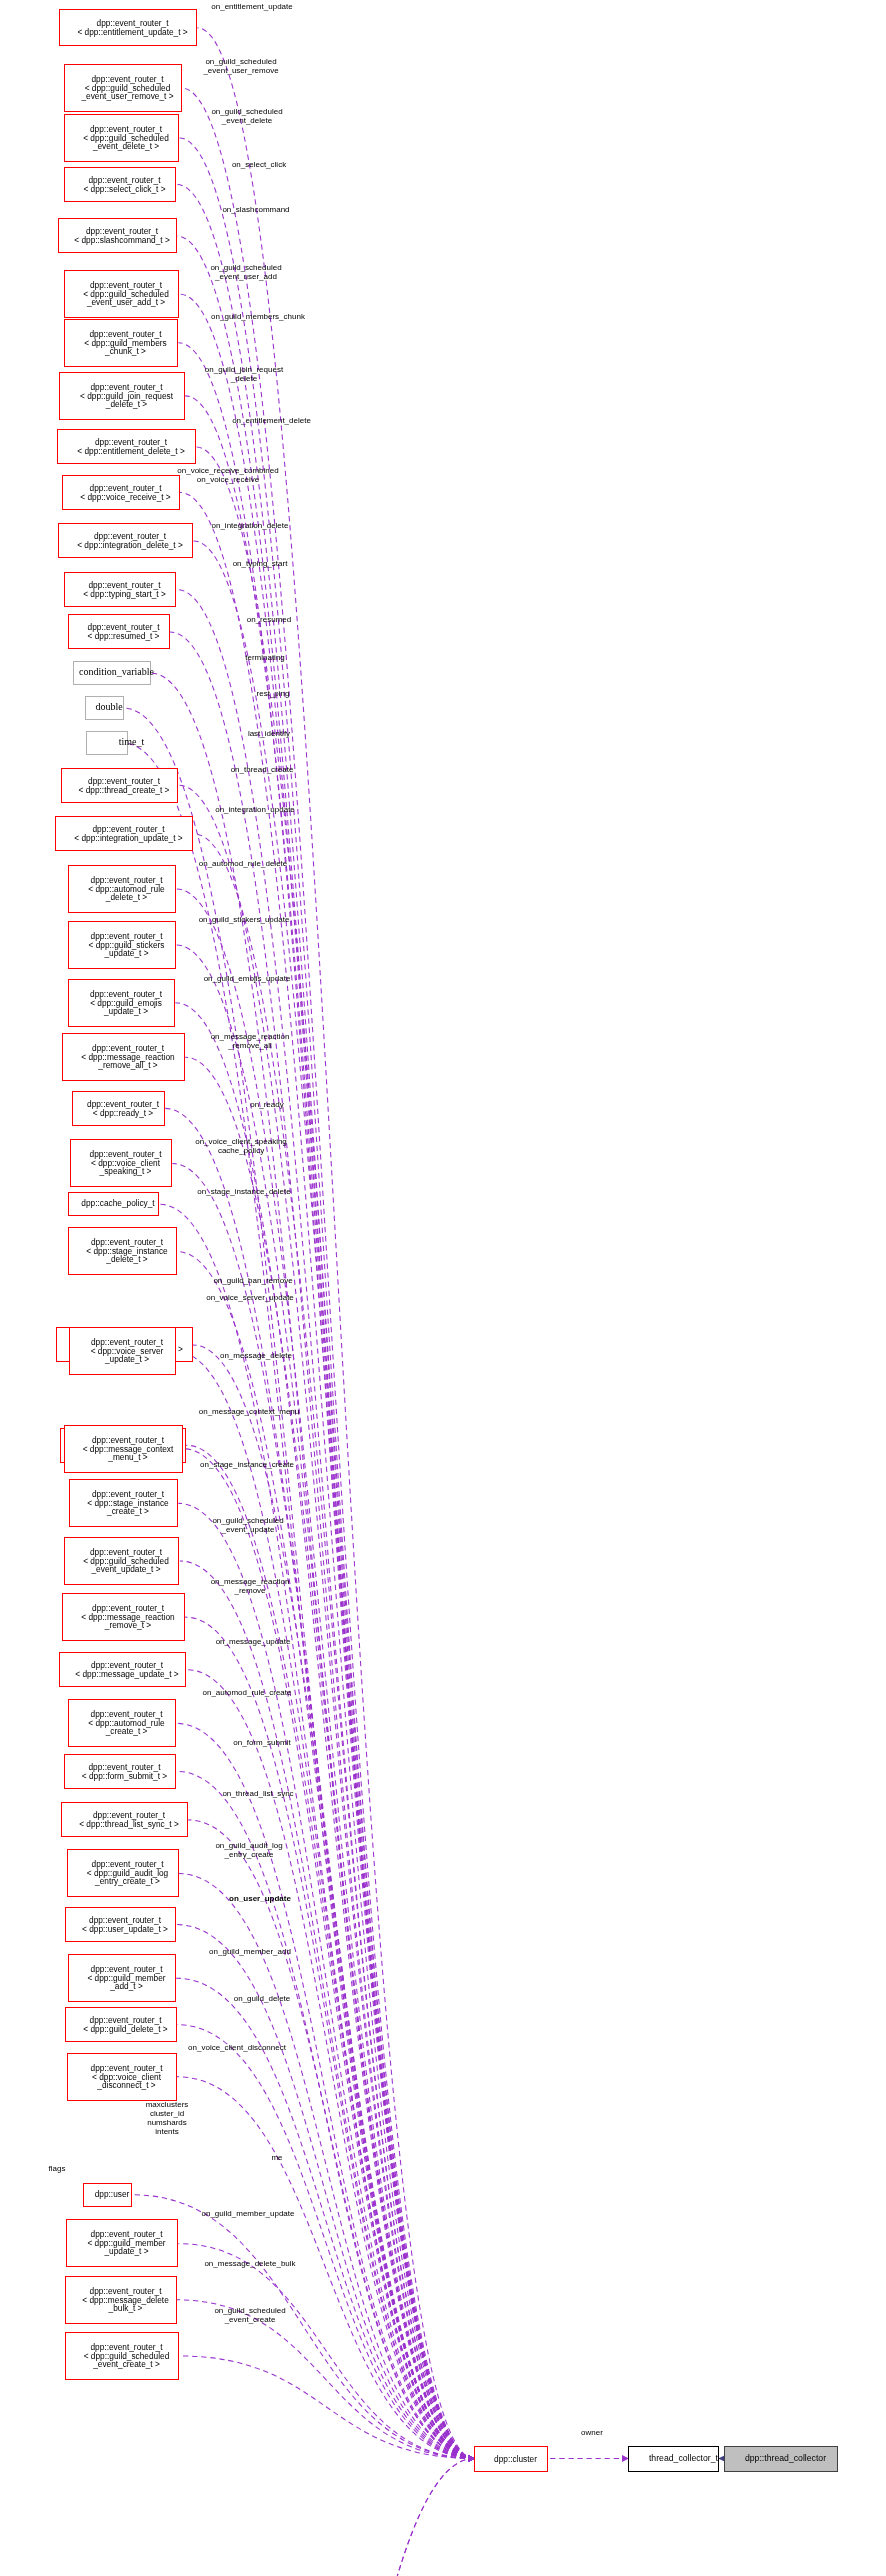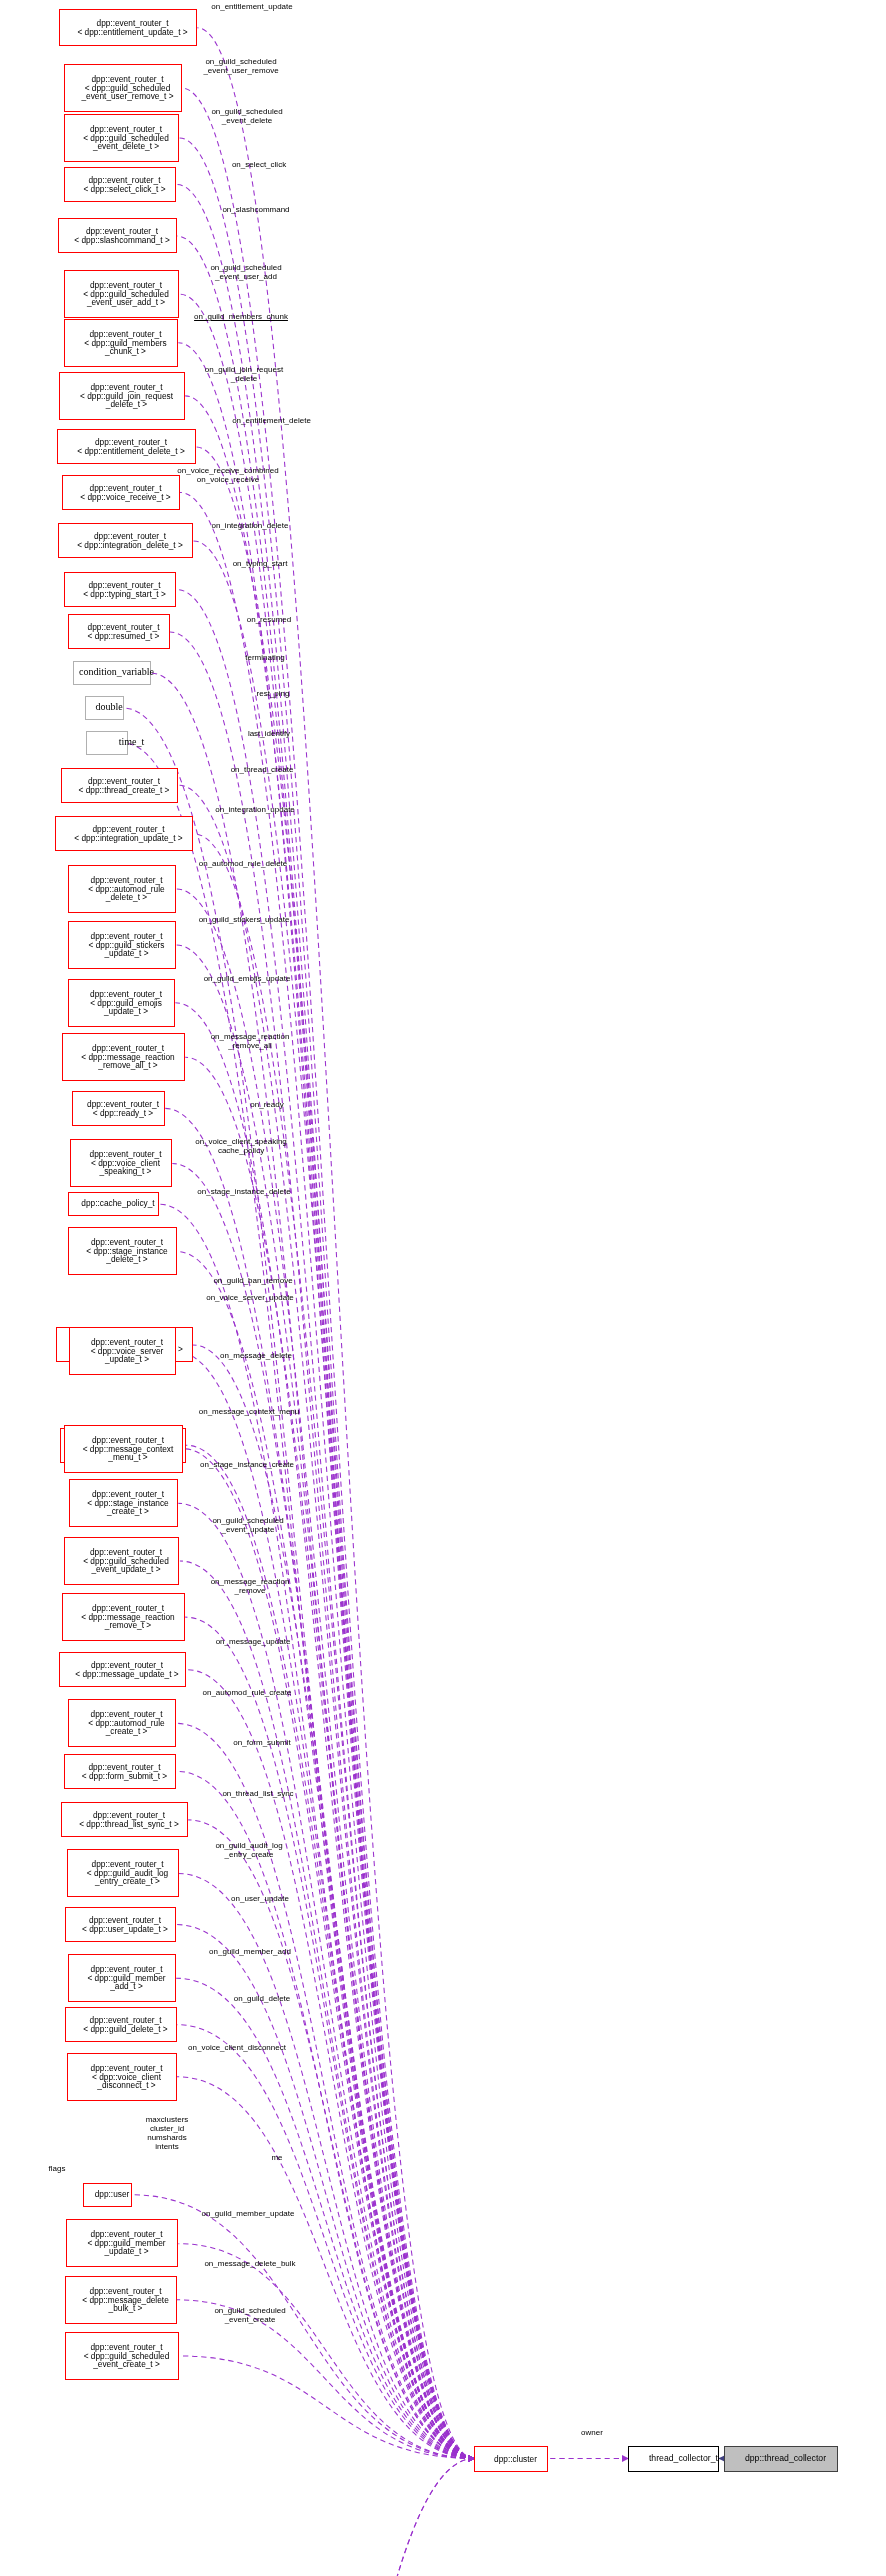--- a/index.html
+++ b/index.html
@@ -291,21 +291,21 @@
         <span class="lbl">dpp::thread_collector</span>
       </div>
     </div>
   <div id="labellayer">
       <div class="elabel" style="left: 252px; top: 3px; transform: translateX(-50%);"><div>on_entitlement_update</div></div>
       <div class="elabel" style="left: 241px; top: 58px; transform: translateX(-50%);"><div>on_guild_scheduled</div><div>_event_user_remove</div></div>
       <div class="elabel" style="left: 247px; top: 108px; transform: translateX(-50%);"><div>on_guild_scheduled</div><div>_event_delete</div></div>
       <div class="elabel" style="left: 259px; top: 161px; transform: translateX(-50%);"><div>on_select_click</div></div>
       <div class="elabel" style="left: 256px; top: 206px; transform: translateX(-50%);"><div>on_slashcommand</div></div>
       <div class="elabel" style="left: 246px; top: 264px; transform: translateX(-50%);"><div>on_guild_scheduled</div><div>_event_user_add</div></div>
-      <div class="elabel" style="left: 241px; top: 313px; transform: translateX(-50%); text-decoration: underline;"><div>on_guild_members_chunk</div></div>
+      <div class="elabel" style="left: 258px; top: 313px; transform: translateX(-50%);"><div>on_guild_members_chunk</div></div>
       <div class="elabel" style="left: 244px; top: 366px; transform: translateX(-50%);"><div>on_guild_join_request</div><div>_delete</div></div>
       <div class="elabel" style="left: 250px; top: 417px; transform: translateX(-50%); padding-left: 43px;"><div>on_entitlement_delete</div></div>
       <div class="elabel" style="left: 228px; top: 467px; transform: translateX(-50%);"><div>on_voice_receive_combined</div><div>on_voice_receive</div></div>
       <div class="elabel" style="left: 250px; top: 522px; transform: translateX(-50%);"><div>on_integration_delete</div></div>
       <div class="elabel" style="left: 260px; top: 560px; transform: translateX(-50%);"><div>on_typing_start</div></div>
       <div class="elabel" style="left: 269px; top: 616px; transform: translateX(-50%);"><div>on_resumed</div></div>
       <div class="elabel" style="left: 265px; top: 654px; transform: translateX(-50%);"><div>terminating</div></div>
       <div class="elabel" style="left: 273px; top: 690px; transform: translateX(-50%);"><div>rest_ping</div></div>
       <div class="elabel" style="left: 269px; top: 730px; transform: translateX(-50%);"><div>last_identify</div></div>
       <div class="elabel" style="left: 262px; top: 766px; transform: translateX(-50%);"><div>on_thread_create</div></div>
@@ -322,25 +322,25 @@
       <div class="elabel" style="left: 256px; top: 1352px; transform: translateX(-50%);"><div>on_message_delete</div></div>
       <div class="elabel" style="left: 249px; top: 1408px; transform: translateX(-50%);"><div>on_message_context_menu</div></div>
       <div class="elabel" style="left: 247px; top: 1461px; transform: translateX(-50%);"><div>on_stage_instance_create</div></div>
       <div class="elabel" style="left: 248px; top: 1517px; transform: translateX(-50%);"><div>on_guild_scheduled</div><div>_event_update</div></div>
       <div class="elabel" style="left: 250px; top: 1578px; transform: translateX(-50%);"><div>on_message_reaction</div><div>_remove</div></div>
       <div class="elabel" style="left: 253px; top: 1638px; transform: translateX(-50%);"><div>on_message_update</div></div>
       <div class="elabel" style="left: 247px; top: 1689px; transform: translateX(-50%);"><div>on_automod_rule_create</div></div>
       <div class="elabel" style="left: 262px; top: 1739px; transform: translateX(-50%);"><div>on_form_submit</div></div>
       <div class="elabel" style="left: 258px; top: 1790px; transform: translateX(-50%);"><div>on_thread_list_sync</div></div>
       <div class="elabel" style="left: 249px; top: 1842px; transform: translateX(-50%);"><div>on_guild_audit_log</div><div>_entry_create</div></div>
-      <div class="elabel" style="left: 260px; top: 1895px; transform: translateX(-50%);"><div>on_user_update</div></div>
+      <div class="elabel" style="left: 260px; top: 1895px; transform: translateX(-50%); font-weight: bold;"><div>on_user_update</div></div>
       <div class="elabel" style="left: 250px; top: 1948px; transform: translateX(-50%);"><div>on_guild_member_add</div></div>
       <div class="elabel" style="left: 262px; top: 1995px; transform: translateX(-50%);"><div>on_guild_delete</div></div>
       <div class="elabel" style="left: 237px; top: 2044px; transform: translateX(-50%);"><div>on_voice_client_disconnect</div></div>
-      <div class="elabel" style="left: 167px; top: 2101px; transform: translateX(-50%); margin-top: 15px;"><div>maxclusters</div><div>cluster_id</div><div>numshards</div><div>intents</div></div>
+      <div class="elabel" style="left: 167px; top: 2101px; transform: translateX(-50%);"><div>maxclusters</div><div>cluster_id</div><div>numshards</div><div>intents</div></div>
       <div class="elabel" style="left: 57px; top: 2165px; transform: translateX(-50%);"><div>flags</div></div>
       <div class="elabel" style="left: 277px; top: 2154px; transform: translateX(-50%);"><div>me</div></div>
       <div class="elabel" style="left: 248px; top: 2210px; transform: translateX(-50%);"><div>on_guild_member_update</div></div>
       <div class="elabel" style="left: 250px; top: 2260px; transform: translateX(-50%);"><div>on_message_delete_bulk</div></div>
       <div class="elabel" style="left: 250px; top: 2307px; transform: translateX(-50%);"><div>on_guild_scheduled</div><div>_event_create</div></div>
       <div class="elabel" style="left: 592px; top: 2429px; transform: translateX(-50%);"><div>owner</div></div>
     </div>
 </div>
 
 

